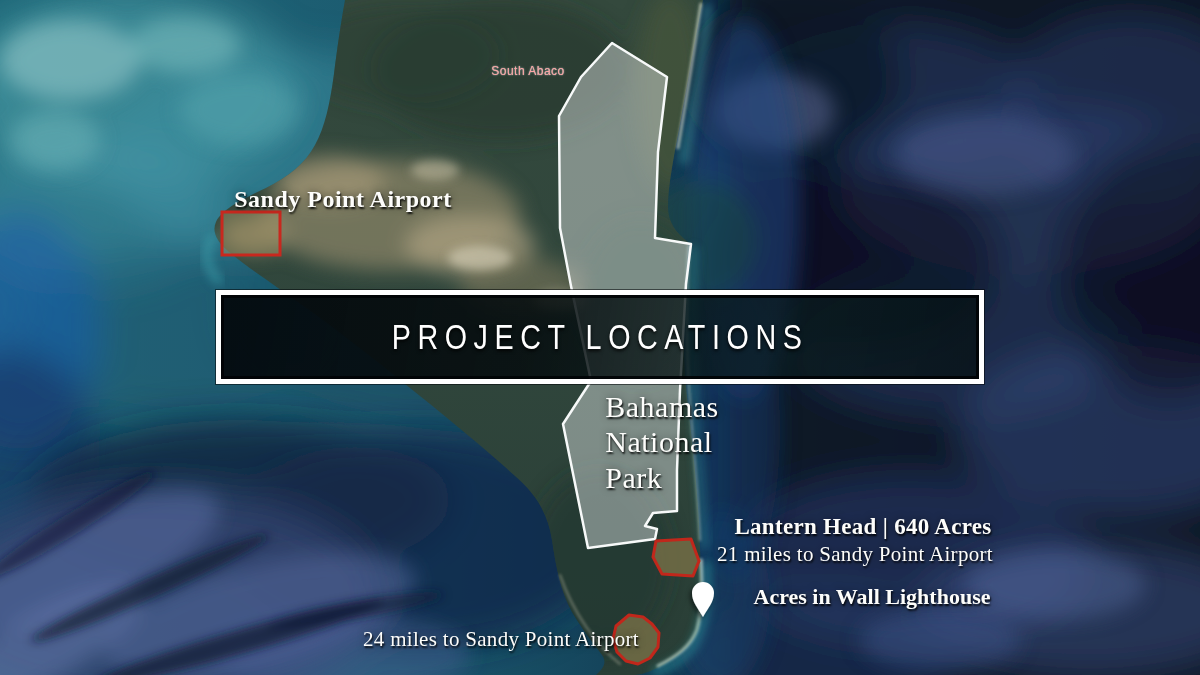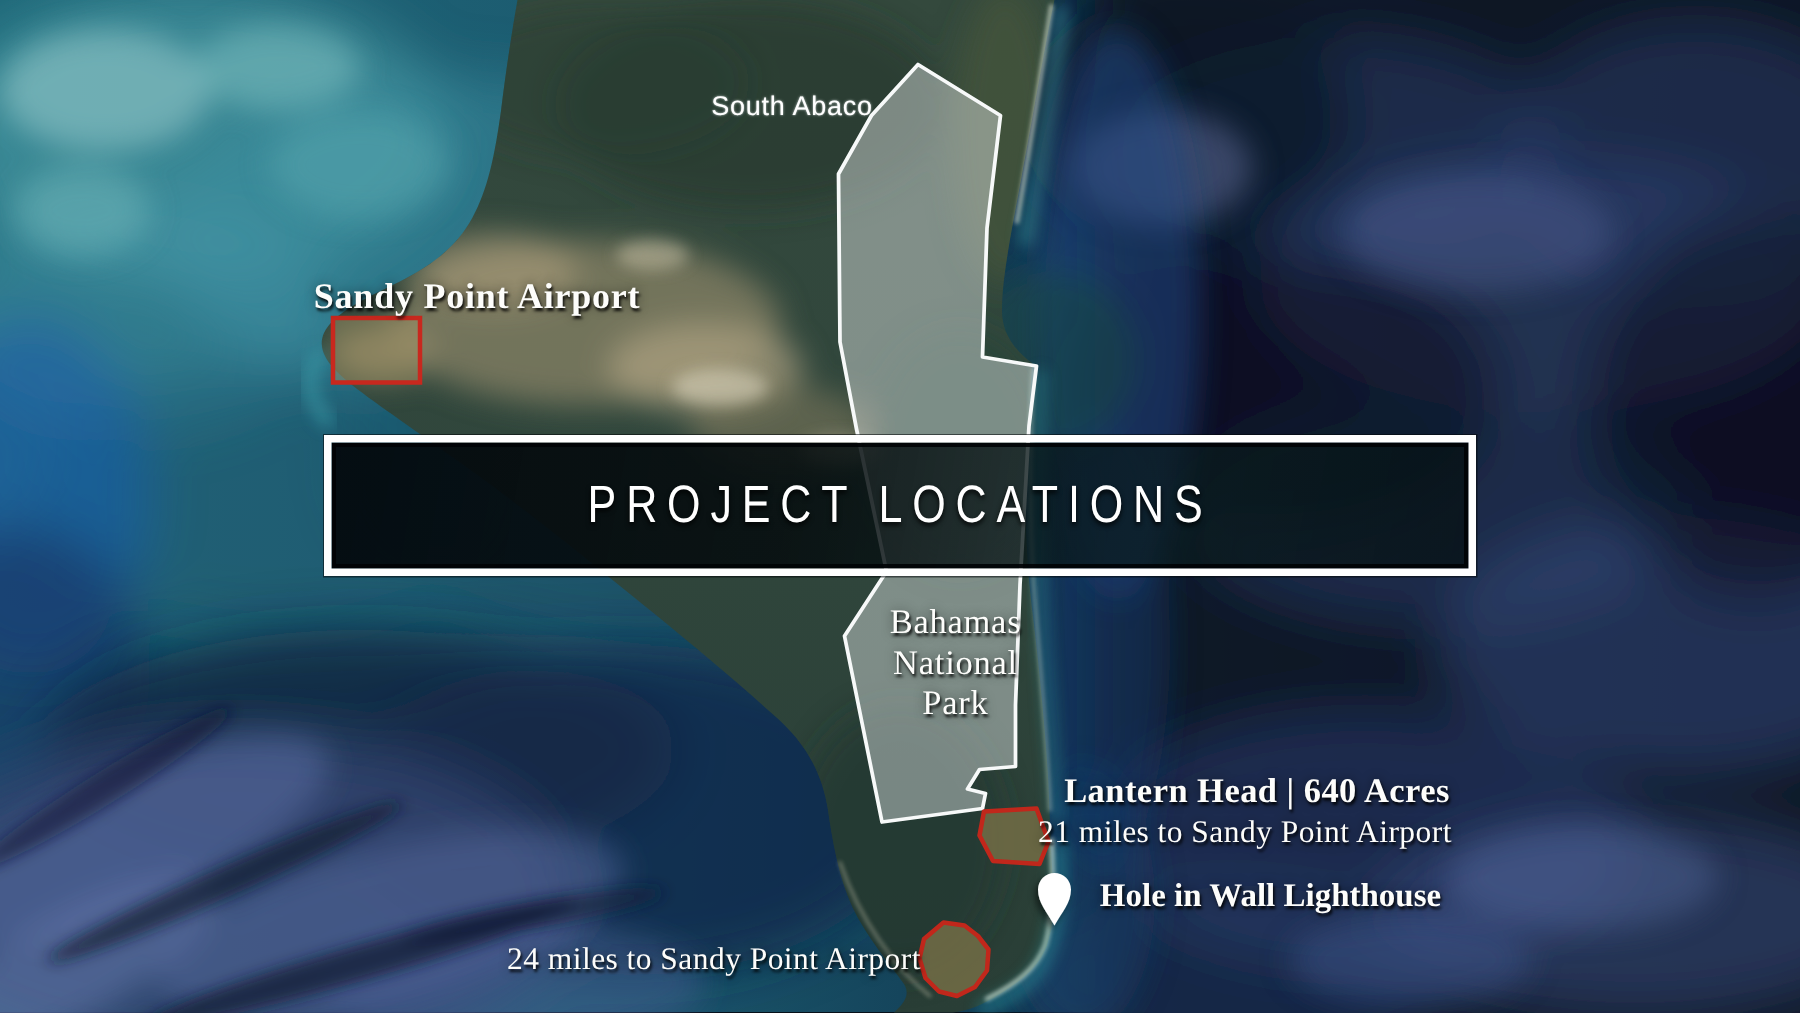--- a/index.html
+++ b/index.html
@@ -7,32 +7,33 @@
     position:relative;width:1200px;height:675px;overflow:hidden;
     background:#0c1424;font-family:"Liberation Serif",serif;
   }
   .stage svg{position:absolute;left:0;top:0;}
   .map-label{
     position:absolute;transform:translate(-50%,-50%);
     white-space:nowrap;pointer-events:none;
   }
   .region-label{
     left:528px;top:71px;
-    font-family:"Liberation Sans",sans-serif;font-size:18px;
-    color:#ffffff;letter-spacing:.5px;
+    font-family:"Liberation Sans",sans-serif;font-size:12px;
+    color:#fca5a5;letter-spacing:.5px;
     text-shadow:0 0 2px rgba(235,240,240,.55),0 0 1px rgba(235,240,240,.5);
   }
   .serif-label{
     color:#fdfdfb;
     text-shadow:1px 2px 2px rgba(0,0,0,.85),0 0 8px rgba(0,0,0,.45);
+    margin-left:25px;
   }
   .airport-label{left:318px;top:199px;font-size:24px;font-weight:700;letter-spacing:.5px;}
   .park-label{
-    left:637px;top:442px;font-size:23px;font-weight:400;
-    white-space:pre-line;text-align:center;line-height:1.18;letter-spacing:.5px;
+    left:637px;top:442px;font-size:30px;font-weight:400;
+    white-space:pre-line;line-height:1.18;letter-spacing:.5px;
   }
   .callout{text-align:center;}
   .callout .c-title{font-size:23px;font-weight:700;letter-spacing:.3px;line-height:1.1;padding-left:16px;}
   .callout .c-sub{font-size:21px;font-weight:400;margin-top:3px;letter-spacing:.3px;}
   .lantern-callout{left:830px;top:541px;}
   .lighthouse-label{left:847px;top:597px;font-size:22px;font-weight:700;}
   .swp-callout{left:476px;top:638px;}
   .title-box{
     position:absolute;left:216px;top:290px;width:768px;height:94px;
     box-sizing:border-box;border:5px solid #ffffff;
@@ -208,19 +209,19 @@
 
   <div class="map-label serif-label park-label">Bahamas
 National
 Park</div>
 
   <div class="map-label serif-label callout lantern-callout">
     <div class="c-title">Lantern Head | 640 Acres</div>
     <div class="c-sub">21 miles to Sandy Point Airport</div>
   </div>
 
-  <div class="map-label serif-label lighthouse-label">Hole in Wall Lighthouse</div>
+  <div class="map-label serif-label lighthouse-label">Acres in Wall Lighthouse</div>
 
   <div class="map-label serif-label callout swp-callout">
     <div class="c-sub">24 miles to Sandy Point Airport</div>
   </div>
 
 </div>
 
 </body></html>

